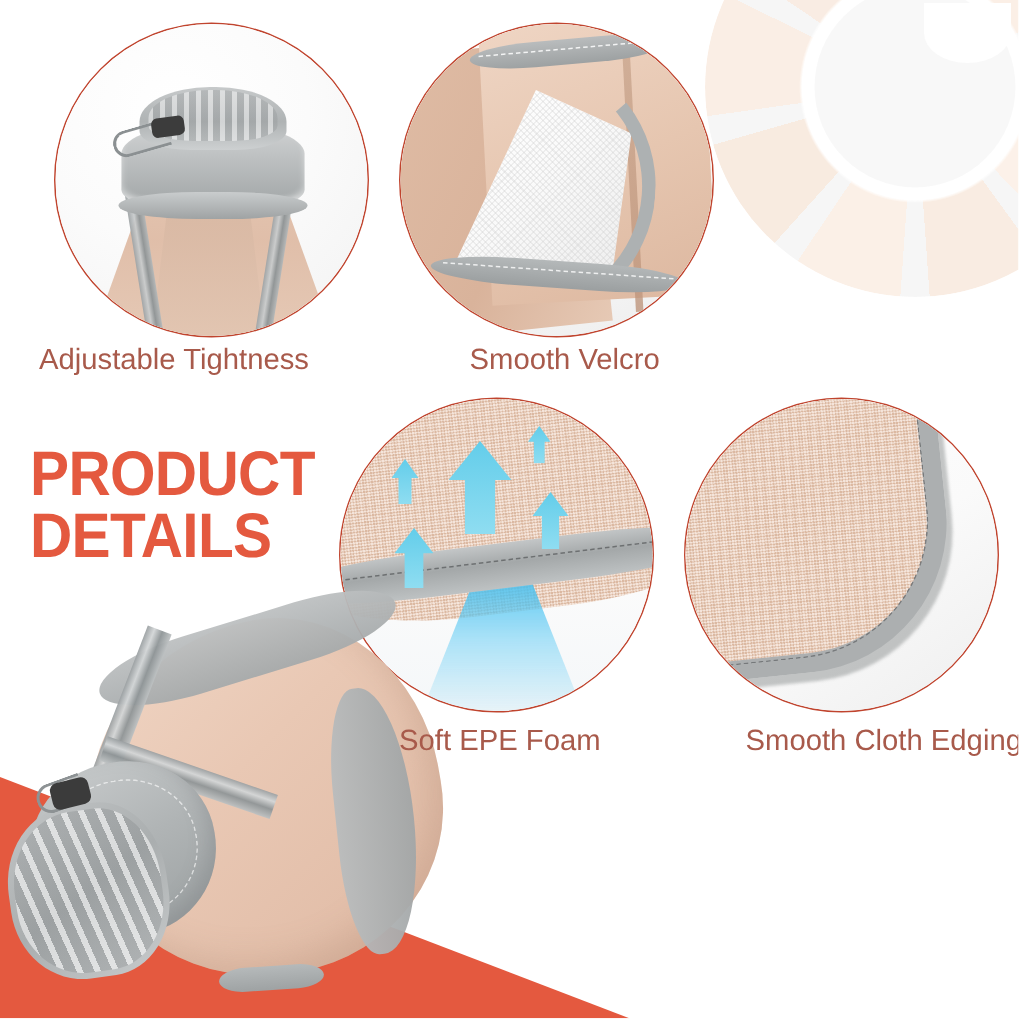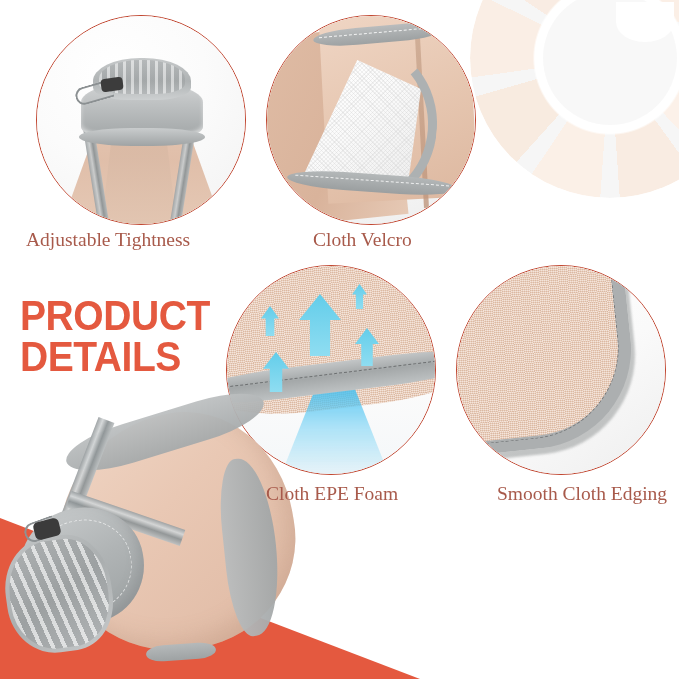--- a/index.html
+++ b/index.html
@@ -47,21 +47,21 @@
   }
   .circ .inner{position:absolute;left:0;top:0;width:100%;height:100%;overflow:hidden;}
 
   
   .caption{
     position:absolute;z-index:6;
     color:#A85A4B;
     font-size:19.5px;
     font-weight:400;
     white-space:nowrap;
-    font-family:Liberation Serif, serif;
+    font-family:Liberation Sans, sans-serif;
   }
 
   
   .fabric{
     background-color:#E9C9B3;
     background-image:
       repeating-linear-gradient(0deg, rgba(255,255,255,.30) 0 1px, rgba(190,150,125,.18) 1px 2px),
       repeating-linear-gradient(90deg, rgba(255,255,255,.30) 0 1px, rgba(190,150,125,.16) 1px 2px);
   }
   .fabric-lite{
@@ -377,21 +377,21 @@
       <div class="bg"></div>
       <div class="panelA fabric"></div>
       <div class="panelB fabric-lite"></div>
       <div class="seam"></div>
       <div class="topbind"></div>
       <div class="flap"></div>
       <div class="flapEdge"></div>
       <div class="botbind"></div>
     </div>
   </div>
-  <div class="caption" style="left:313px;top:229px;">Cloth Velcro</div>
+  <div class="caption" style="left:313px;top:229px;">Smooth Velcro</div>
 
   <div class="headline">
     <span class="l1">PRODUCT</span>
     <span class="l2">DETAILS</span>
   </div>
 
   <div class="circ" id="c3">
     <div class="inner">
       <div class="bg"></div>
       <div class="dome fabric"></div>
@@ -407,21 +407,21 @@
           <i></i>
         </div>
       <div class="arrow a4">
           <i></i>
         </div>
       <div class="arrow a5">
           <i></i>
         </div>
     </div>
   </div>
-  <div class="caption" style="left:266px;top:483px;">Cloth EPE Foam</div>
+  <div class="caption" style="left:266px;top:483px;">Soft EPE Foam</div>
 
   <div class="circ" id="c4">
     <div class="inner">
       <div class="bg"></div>
       <div class="bindShade"></div>
       <div class="pad fabric"></div>
       <div class="bind"></div>
       <div class="stitch"></div>
     </div>
   </div>

